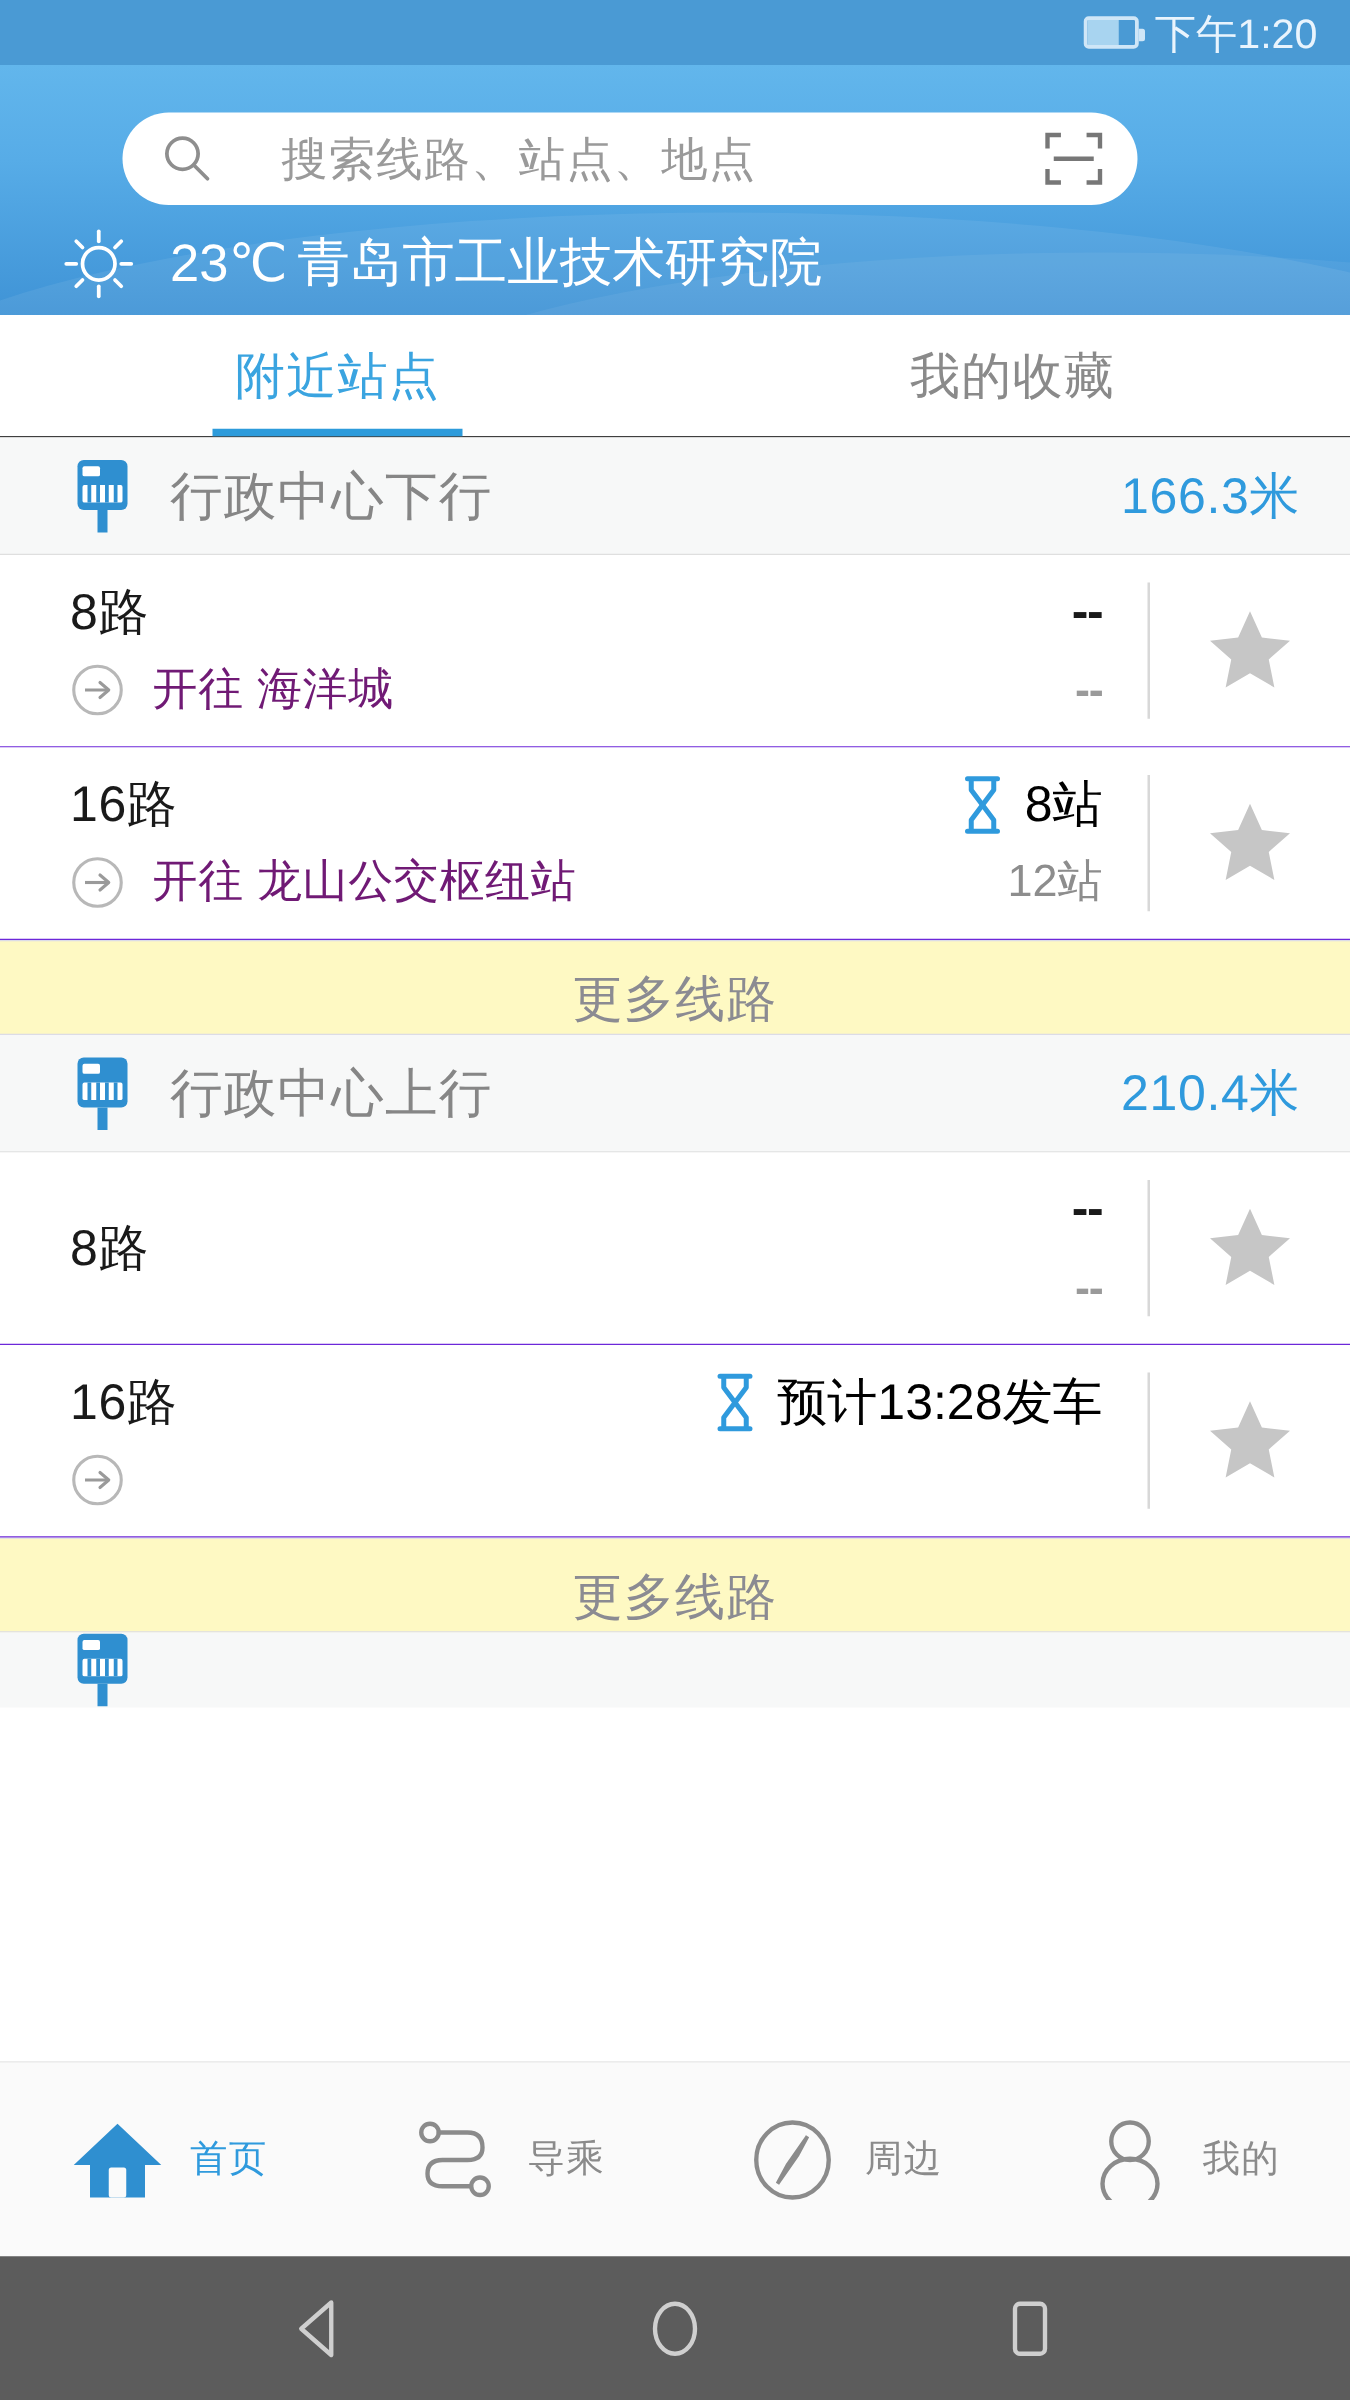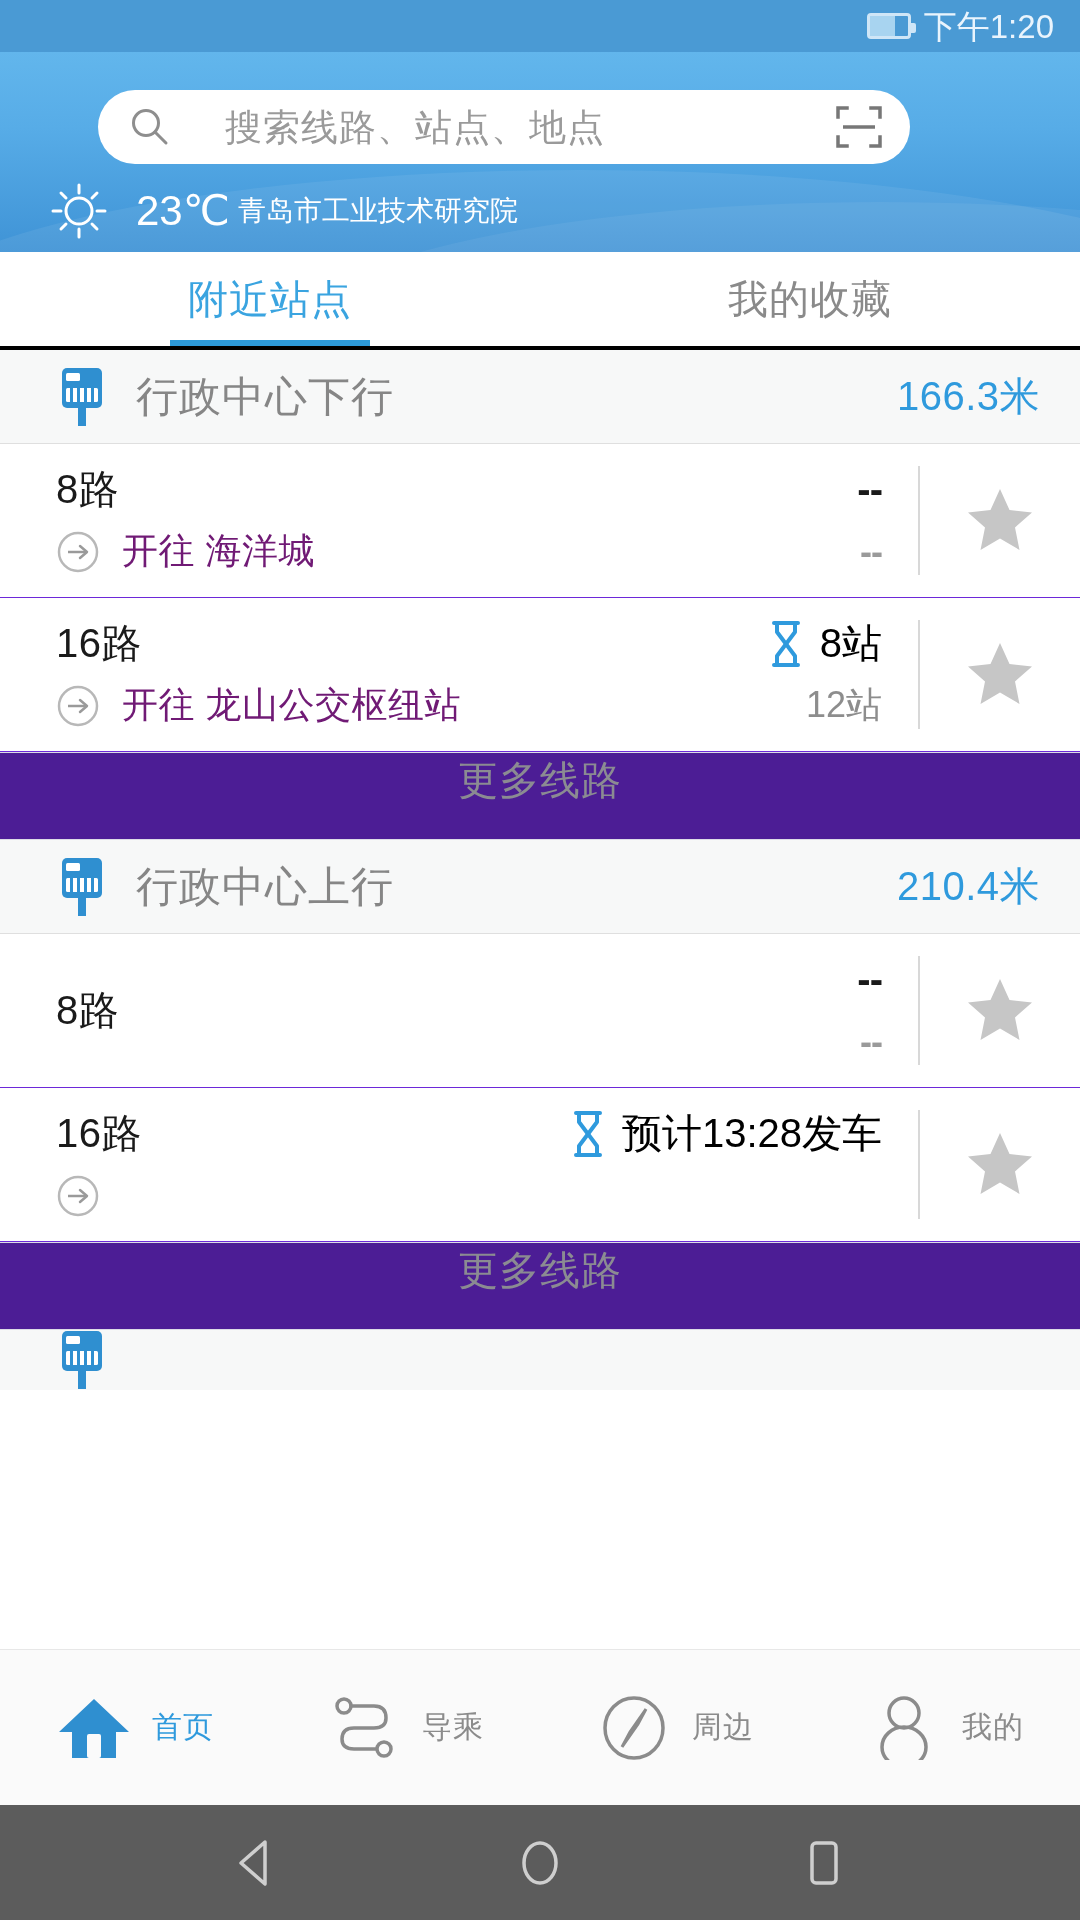--- a/index.html
+++ b/index.html
@@ -68,27 +68,27 @@
   .weather {
     position: absolute; left: 48px; top: 128px;
     display: flex; align-items: center;
   }
   .weather .sun { margin-right: 26px; display:flex; }
   .weather .temp {
     color: #ffffff; font-size: 42px; line-height: 1; margin-right: 8px;
     white-space: nowrap;
   }
   .weather .place {
-    color: #ffffff; font-size: 28px; line-height: 1; white-space: nowrap; font-family: Liberation Serif, serif;
+    color: #ffffff; font-size: 42px; line-height: 1; white-space: nowrap; font-family: Liberation Serif, serif;
   }
 
   
   .tabs {
     display: flex; width: 100%; height: 98px;
-    background: #ffffff; border-bottom: 4px solid #000000;
+    background: #ffffff; border-bottom: 1px solid #000000;
   }
   .tab {
     flex: 1 1 50%; display: flex; align-items: center; justify-content: center;
     position: relative; font-size: 40px; color: #8a8a8a; letter-spacing: 1px;
   }
   .tab.active { color: #3aa4e0; }
   .tab.active::after {
     content: ""; position: absolute; bottom: 0; left: 50%;
     transform: translateX(-50%);
     width: 200px; height: 6px; background: #2d9bdb;
@@ -153,22 +153,22 @@
   .route .sep {
     flex: 0 0 auto; width: 2px; background: #d8d8d8;
     margin: 22px 0;
   }
   .route .fav {
     flex: 0 0 auto; width: 160px;
     display: flex; align-items: center; justify-content: center;
   }
 
   .more {
-    width: 100%; height: 88px; background: #4c1d95;
-    display: flex; align-items: flex-start; justify-content: center;
+    width: 100%; height: 76px; background: #fef9c3;
+    display: flex; align-items: flex-end; justify-content: center;
     font-size: 40px; color: #8b8b92; letter-spacing: 1px;
     border-bottom: 1px solid #dcdce6;
     border-top: 1px solid #dcdce6;
   }
 
   .station.clipped { height: 60px; overflow: hidden; border-bottom: none; }
 
   
   .bottomnav {
     position: absolute; left: 0; bottom: 115px;

